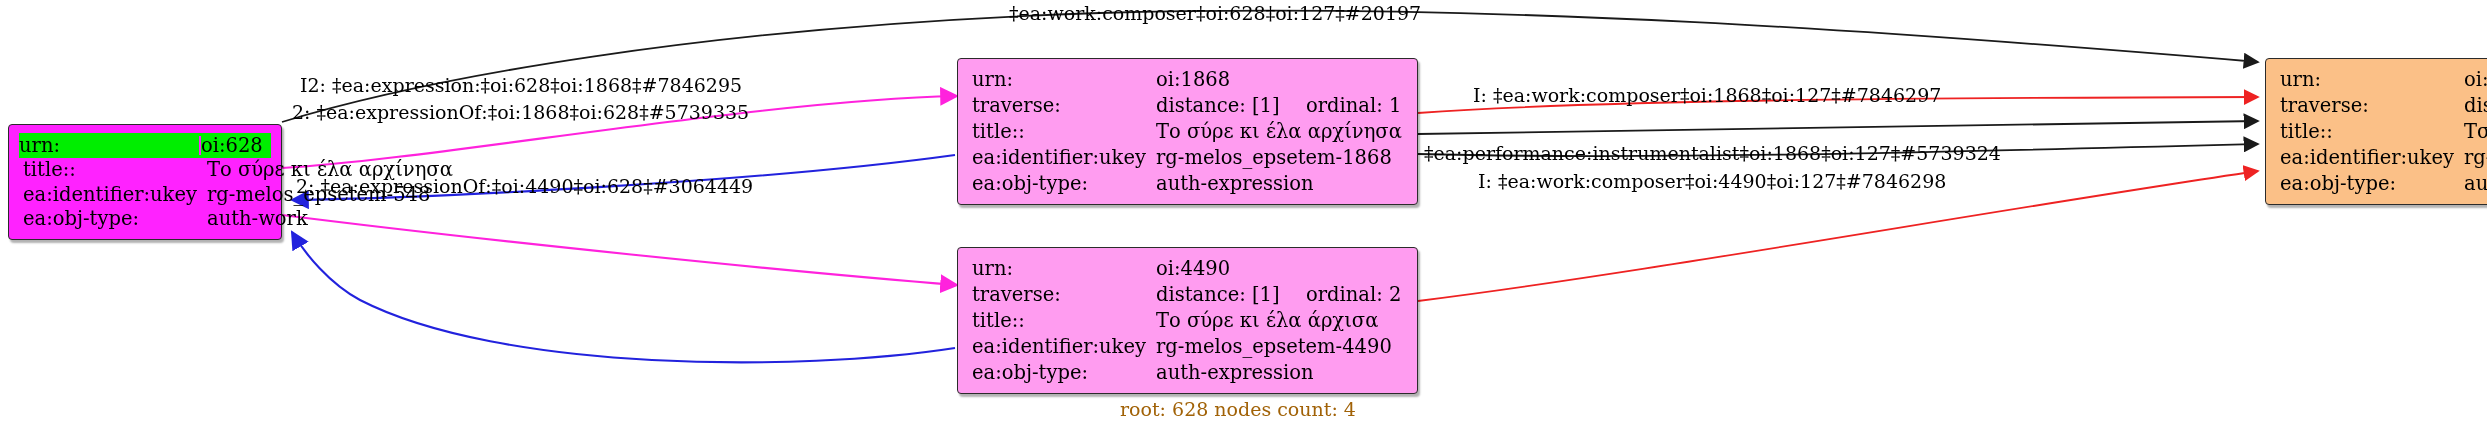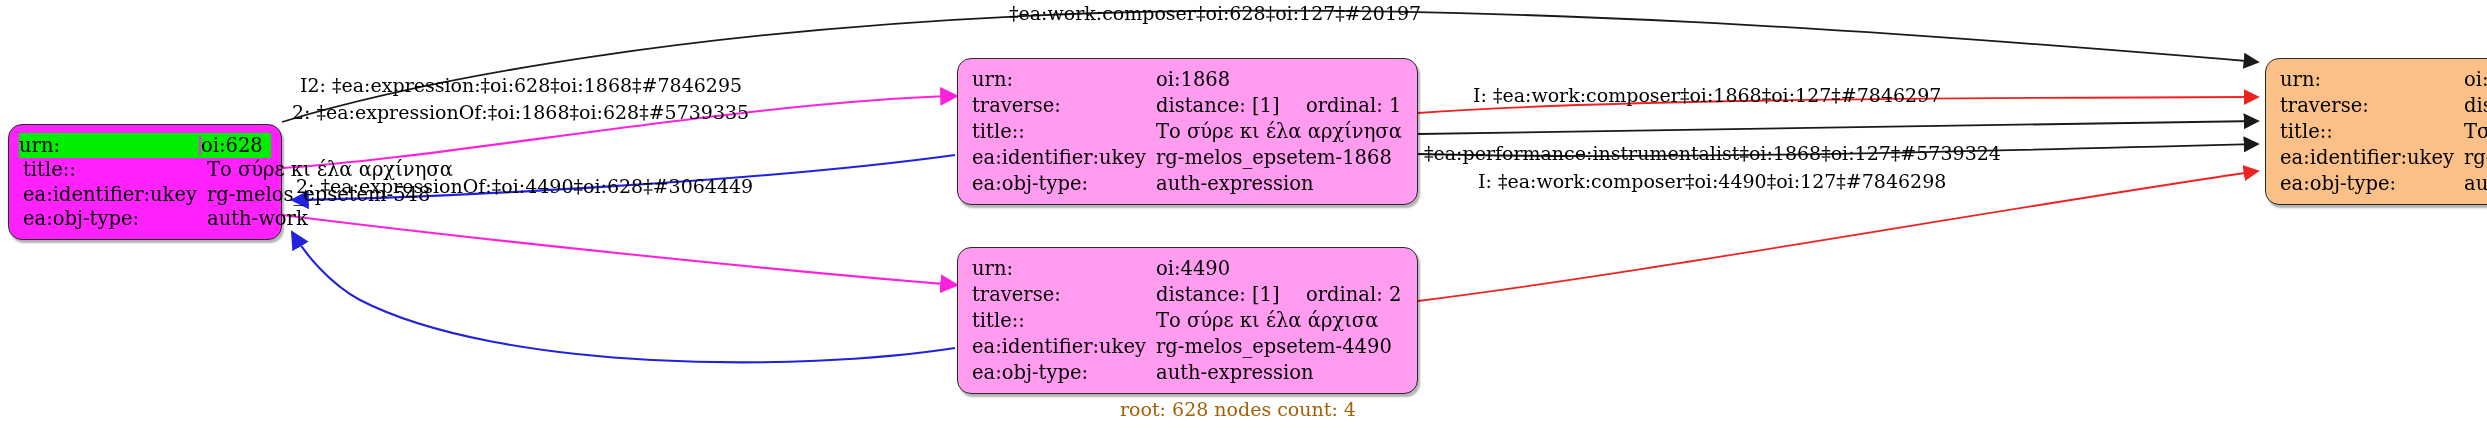--- a/index.html
+++ b/index.html
@@ -21,21 +21,21 @@
     position: absolute;
     left: 0; top: 0;
     width: 2487px;
     height: 428px;
     pointer-events: none;
   }
   .node {
     position: absolute;
     box-sizing: border-box;
     border: 1.4px solid #2b2b2b;
-    border-radius: 14px;
+    border-radius: 4px;
     box-shadow: 2px 3px 2px rgba(0,0,0,0.30);
     padding: 8px 14px 8px 14px;
     z-index: 5;
   }
   .node-work {
     background: #ff22ff;
   }
   .node-expr {
     background: #ff9cf0;
   }

